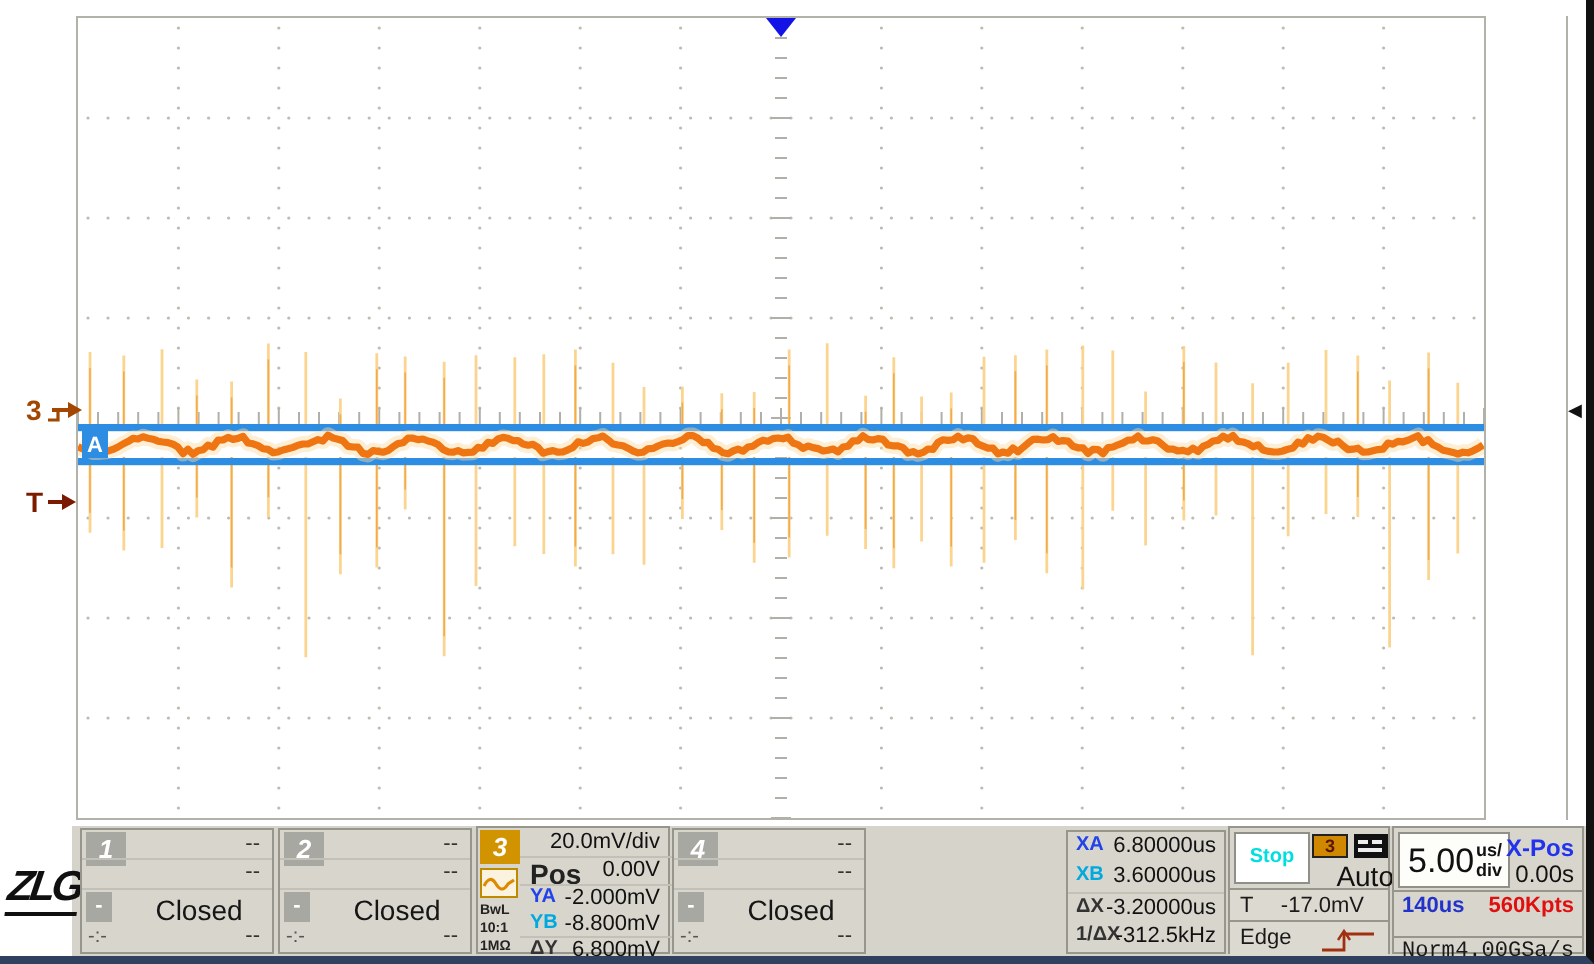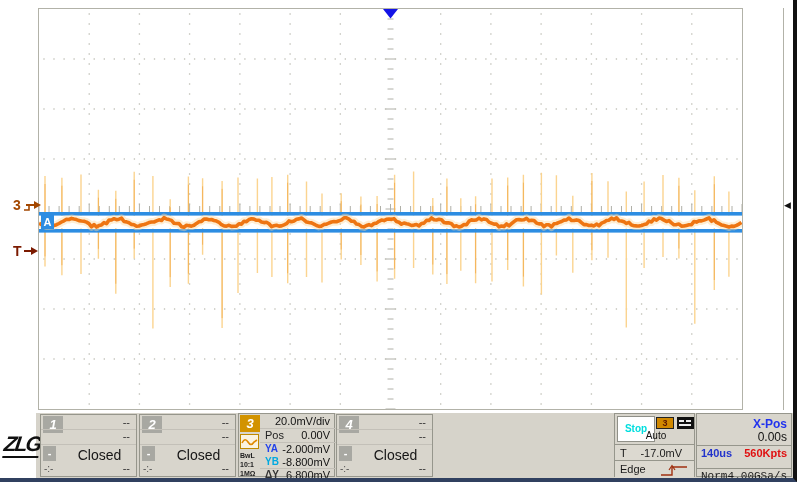--- a/index.html
+++ b/index.html
@@ -53,21 +53,21 @@
   .currow .lab { position:absolute; left:4px; top:1px; font-size:10px; font-weight:bold; }
   .currow .val { position:absolute; right:4px; top:1px; font-size:11px; color:#111; }
   
   #trigpanel { left:614px; top:413px; width:81px; height:64px; }
   #stopbox { position:absolute; left:2px; top:2px; width:38px; height:26px; background:#fff; border:1px solid #909088;
              color:#00dede; font-weight:bold; font-size:10px; text-align:center; line-height:24px; }
   #trigsrc { position:absolute; left:41px; top:3px; width:18px; height:12px; background:#d08800; border:1px solid #222;
              color:#5a1600; font-weight:bold; font-size:9px; text-align:center; line-height:10px; }
   #scrnicon { position:absolute; left:62px; top:3px; width:17px; height:12px; background:#111; }
   #scrnicon i { position:absolute; background:#eee; height:2px; }
-  #automode { position:absolute; left:20px; top:16px; width:42px; text-align:center; font-size:10px; color:#111; }
+  #automode { position:absolute; left:40px; top:16px; width:42px; text-align:right; font-size:14px; color:#111; }
   .trigrow { position:absolute; left:0; right:0; border-top:1px solid #96968c; background:#dcd9d0; }
   #trow { top:30px; height:16px; } #erow { top:46px; height:18px; }
   .trigrow .lab { position:absolute; left:5px; top:2px; font-size:11px; }
   .trigrow .val { position:absolute; right:12px; top:2px; font-size:11px; }
   
   #tbpanel { left:696px; top:413px; width:96px; height:64px; }
   #tbbox { position:absolute; left:2px; top:2px; width:56px; height:28px; background:#fdfdfa; border:1px solid #909088; }
   #tbval { position:absolute; left:4px; top:4px; font-size:17px; color:#111; }
   #tbunit { position:absolute; right:3px; top:3px; font-size:9px; font-weight:bold; line-height:10px; color:#111; text-align:left; }
   #xpos-l { position:absolute; right:4px; top:3px; color:#2233ee; font-weight:bold; font-size:12px; }
@@ -158,21 +158,21 @@
     <div class="tinycol">
       <div>BwL</div>
       <div>10:1</div>
       <div>1MΩ</div>
     </div>
     <div class="ch3row" style="top:1px;">
         <div class="val">20.0mV/div</div>
       </div>
     <div class="sep" style="top:14px; left:21px;"></div>
     <div class="ch3row" style="top:15px;">
-      <div class="lab" style="color:#222; font-weight:normal; font-size:11px;">Pos</div>
+      <div class="lab" style="color:#222; font-weight:bold; font-size:14px;">Pos</div>
       <div class="val">0.00V</div>
     </div>
     <div class="sep" style="top:28px; left:21px;"></div>
     <div class="ch3row" style="top:29px;">
       <div class="lab lab-ya">YA</div>
       <div class="val">-2.000mV</div>
     </div>
     <div class="ch3row" style="top:42px;">
       <div class="lab lab-yb">YB</div>
       <div class="val">-8.800mV</div>
@@ -189,20 +189,38 @@
     <div class="dash1">--</div>
     <div class="sep" style="top:14px;"></div>
     <div class="dash2">--</div>
     <div class="sep" style="top:29px;"></div>
     <div class="minusbox">-</div>
     <div class="closed">Closed</div>
     <div class="bleft">-:-</div>
     <div class="bright">--</div>
   </div>
 
+  <div class="panel" id="curpanel">
+    <div class="currow" style="top:0;">
+      <div class="lab" style="color:#2343ea;">XA</div>
+      <div class="val">6.80000us</div>
+    </div>
+    <div class="currow" style="top:15px;">
+      <div class="lab" style="color:#00a9e0;">XB</div>
+      <div class="val">3.60000us</div>
+    </div>
+    <div class="currow" style="top:30px; border-top:1px solid #c3c0b8;">
+      <div class="lab" style="color:#333;">ΔX</div>
+      <div class="val">-3.20000us</div>
+    </div>
+    <div class="currow" style="top:45px;">
+      <div class="lab" style="color:#333;">1/ΔX</div>
+      <div class="val">-312.5kHz</div>
+    </div>
+  </div>
 
   <div class="panel" id="trigpanel">
     <div id="stopbox">Stop</div>
     <div id="trigsrc">3</div>
     <div id="scrnicon">
       <i style="left:2px; top:3px; width:5px;"></i>
       <i style="left:9px; top:3px; width:5px;"></i>
       <i style="left:2px; top:7px; width:12px;"></i>
     </div>
     <div id="automode">Auto</div>
@@ -213,20 +231,27 @@
     <div class="trigrow" id="erow">
       <div class="lab">Edge</div>
       <svg style="position:absolute; right:6px; top:3px;" width="28" height="13" viewBox="0 0 28 13">
         <path d="M1,11 H12 V3 H27" stroke="#a03010" stroke-width="1.4" fill="none"></path>
         <path d="M9,6 L12,1.5 L15,6" stroke="#a03010" stroke-width="1.2" fill="none"></path>
       </svg>
     </div>
   </div>
 
   <div class="panel" id="tbpanel">
+    <div id="tbbox">
+      <span id="tbval">5.00</span>
+      <span id="tbunit">
+        <span>us/</span><br>
+        <span>div</span>
+      </span>
+    </div>
     <div id="xpos-l">X-Pos</div>
     <div id="xpos-v">0.00s</div>
     <div class="tbrow" id="tbrow2">
       <div class="l" id="memwin">140us</div>
       <div class="r" id="mempts">560Kpts</div>
     </div>
     <div class="tbrow" id="tbrow3">
       <div class="l">Norm</div>
       <div class="r">4.00GSa/s</div>
     </div>

